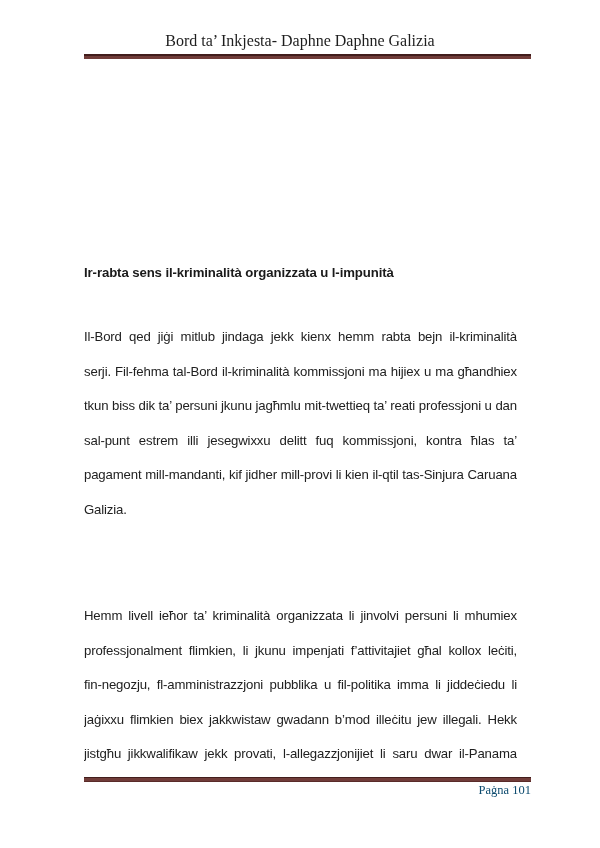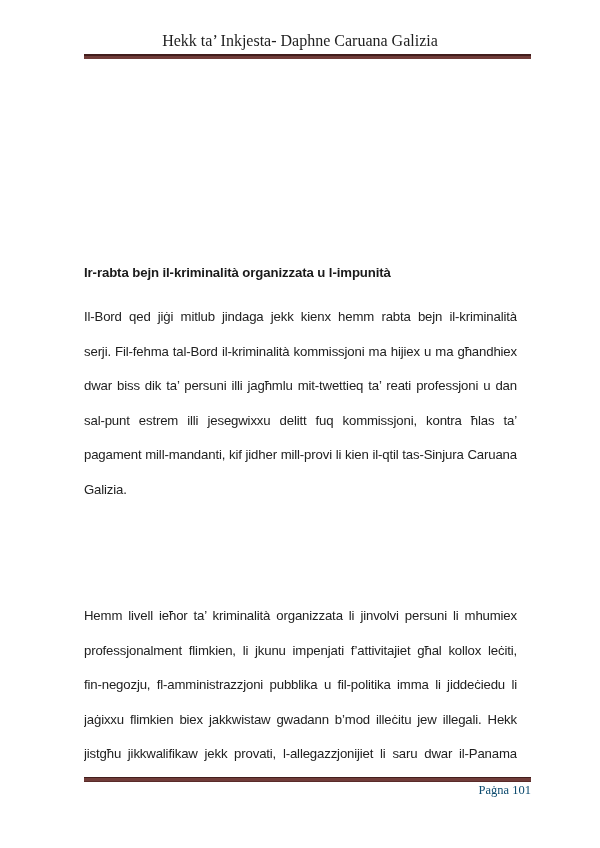--- a/index.html
+++ b/index.html
@@ -52,21 +52,21 @@
     color: #1a1a1a;
     letter-spacing: -0.1px;
   }
   .para {
     position: absolute;
     left: 84px;
     width: 433px;
     font-size: 13.2px;
     letter-spacing: -0.15px;
   }
-  .para-1 { top: 300px; }
+  .para-1 { top: 320px; }
   .para-2 { top: 599px; }
   .line {
     height: 34.5px;
     line-height: 34.5px;
     text-align: justify;
     text-align-last: justify;
     overflow: hidden;
   }
   .line--end {
     text-align-last: left;
@@ -95,29 +95,29 @@
     font-size: 12.5px;
     line-height: 17px;
     color: #0c4a6e;
   }
 </style>
 </head>
 <body>
 
 <div class="page">
 
-  <div class="header-title">Hekk ta’ Inkjesta- Daphne Caruana Galizia</div>
+  <div class="header-title">Bord ta’ Inkjesta- Daphne Daphne Galizia</div>
   <div class="header-rule" style="background-color: rgb(112, 60, 57); border-top-color: rgb(66, 29, 28);"></div>
 
-  <div class="section-heading">Ir-rabta bejn il-kriminalità organizzata u l-impunità</div>
+  <div class="section-heading">Ir-rabta sens il-kriminalità organizzata u l-impunità</div>
 
   <div class="para para-1">
     <div class="line">Il-Bord qed jiġi mitlub jindaga jekk kienx hemm rabta bejn il-kriminalità</div>
     <div class="line">serji.  Fil-fehma tal-Bord il-kriminalità kommissjoni ma hijiex u ma għandhiex</div>
-    <div class="line">dwar biss dik ta’ persuni illi jagħmlu mit-twettieq ta’ reati professjoni u dan</div>
+    <div class="line">tkun biss dik ta’ persuni jkunu jagħmlu mit-twettieq ta’ reati professjoni u dan</div>
     <div class="line">sal-punt estrem illi jesegwixxu delitt fuq kommissjoni, kontra ħlas ta’</div>
     <div class="line">pagament mill-mandanti, kif jidher mill-provi li kien il-qtil tas-Sinjura Caruana</div>
     <div class="line line--end">Galizia.</div>
   </div>
 
   <div class="para para-2">
     <div class="line">Hemm livell ieħor ta’ kriminalità organizzata li jinvolvi persuni li mhumiex</div>
     <div class="line">professjonalment flimkien, li jkunu impenjati f’attivitajiet għal kollox leċiti,</div>
     <div class="line">fin-negozju, fl-amministrazzjoni pubblika u fil-politika imma li jiddeċiedu li</div>
     <div class="line">jaġixxu flimkien biex jakkwistaw gwadann b’mod illeċitu jew illegali.  Hekk</div>

